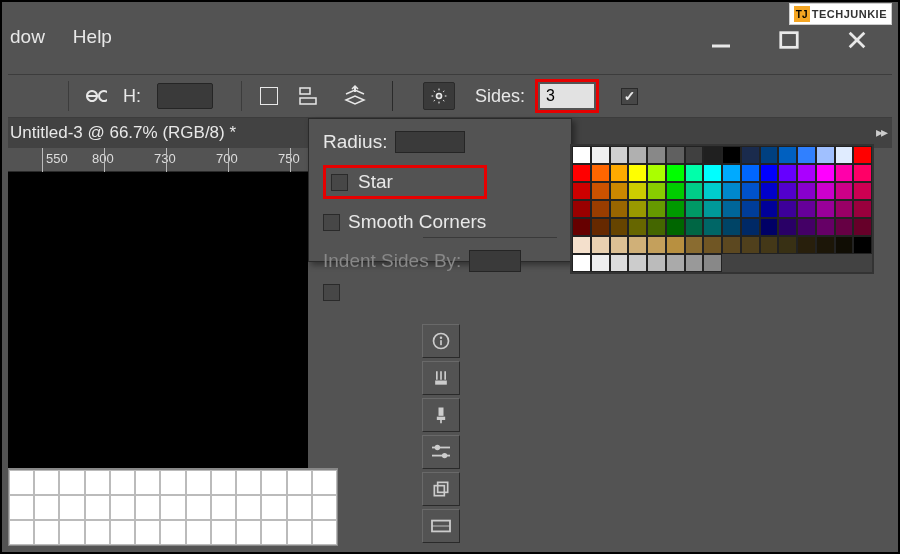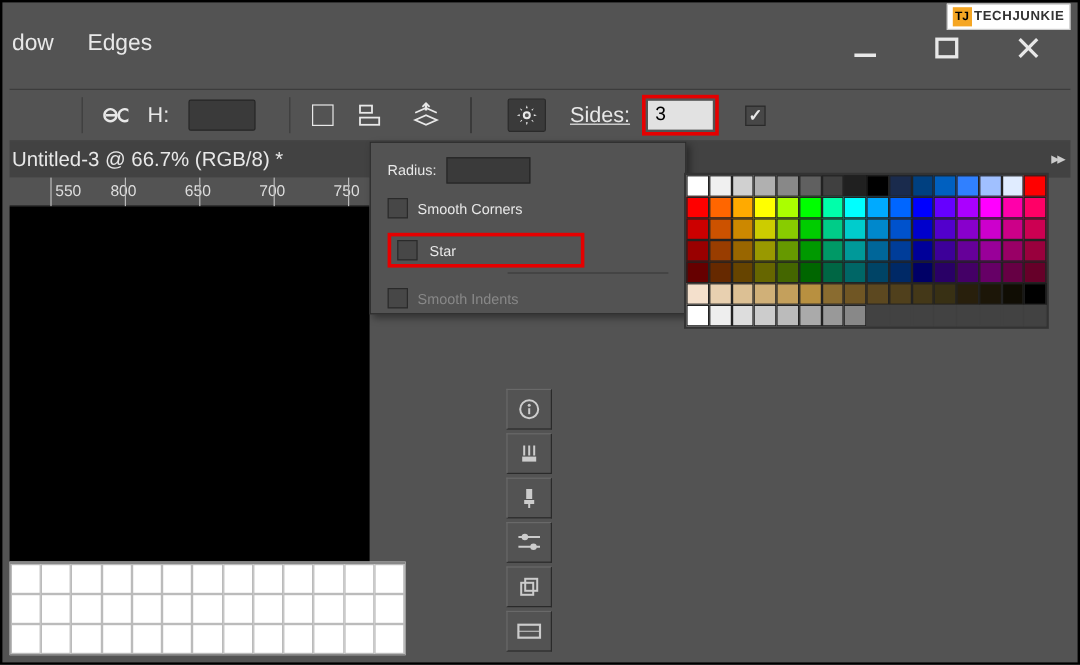--- a/index.html
+++ b/index.html
@@ -24,21 +24,21 @@
   .options-bar { position: absolute; top: 74px; left: 8px; right: 8px; height: 44px; background: #535353; display: flex; align-items: center; gap: 10px; color: #e8e8e8; font-size: 18px; border-top: 1px solid #3c3c3c; border-bottom: 1px solid #3c3c3c; padding-left: 60px; }
   .divider { width: 1px; height: 30px; background: #3c3c3c; }
   .divider-dark { width: 1px; height: 30px; background: #2a2a2a; }
   .link-icon { width: 28px; height: 20px; }
   .label-h { margin: 0 6px; }
   .h-input { width: 56px; height: 26px; background: #3a3a3a; border: 1px solid #252525; border-radius: 2px; }
   .square-icon { width: 18px; height: 18px; border: 1px solid #e8e8e8; margin-left: 8px; }
   .align-icon { margin-left: 10px; }
   .arrange-icon { margin-left: 10px; }
   .gear-btn { margin-left: 20px; width: 32px; height: 28px; background: #3a3a3a; border: 1px solid #2a2a2a; border-radius: 2px; display: flex; align-items: center; justify-content: center; cursor: pointer; }
-  .sides-label { margin-left: 10px; text-decoration: underline; }
+  .sides-label { margin-left: 10px; }
   .sides-input-wrap { border: 3px solid #e60000; padding: 2px; }
   .sides-input { width: 54px; height: 24px; background: #e2e2e2; color: #000; border: none; padding: 0 6px; font-size: 16px; }
   .chk { width: 17px; height: 17px; background: #474747; border: 1px solid #2a2a2a; display: flex; align-items: center; justify-content: center; margin-left: 12px; cursor: pointer; }
   .chk-mark { color: #e8e8e8; font-size: 14px; font-weight: bold; }
   .align-edges-lbl { margin-left: 6px; }
   
   
   .tabbar { position: absolute; top: 118px; left: 8px; right: 8px; height: 30px; background: #424242; color: #e8e8e8; font-size: 17px; display: flex; align-items: center; padding-left: 2px; }
   
   
@@ -47,21 +47,21 @@
   .ruler-num { position: absolute; top: 3px; color: #ddd; font-size: 13px; }
   
   
   .canvas-bg { position: absolute; top: 172px; left: 8px; width: 300px; height: 296px; background: #000; }
   
   
   .white-grid { position: absolute; left: 8px; bottom: 8px; width: 330px; height: 78px; background: #fff; display: grid; grid-template-columns: repeat(13, 1fr); grid-template-rows: repeat(3, 1fr); border: 1px solid #888; border-top: 2px solid #888; }
   .white-grid div { border: 1px solid #bbb; }
   
   
-  .dropdown { position: absolute; top: 118px; left: 308px; width: 264px; height: 144px; background: #535353; border: 1px solid #2a2a2a; box-shadow: 3px 3px 6px rgba(0,0,0,0.4); color: #e8e8e8; font-size: 12px; padding: 12px 14px; }
+  .dropdown { position: absolute; top: 118px; left: 308px; width: 264px; height: 144px; background: #535353; border: 1px solid #2a2a2a; box-shadow: 3px 3px 6px rgba(0,0,0,0.4); color: #e8e8e8; font-size: 19px; padding: 12px 14px; }
   .dd-row { display: flex; align-items: center; margin-bottom: 12px; gap: 8px; }
   .dd-label-dim { color: #888; }
   .dd-input { width: 70px; height: 22px; background: #3a3a3a; border: 1px solid #252525; }
   .dd-chk { width: 17px; height: 17px; background: #474747; border: 1px solid #2a2a2a; cursor: pointer; }
   .star-row { border: 3px solid #e60000; padding: 3px 5px; margin-right: 70px; gap:10px; }
   .dd-hr { height: 1px; background: #3a3a3a; flex: 1; margin-left: 8px; }
   
   
   .vtoolbar { position: absolute; top: 324px; left: 422px; width: 38px; display: flex; flex-direction: column; gap: 3px; }
   .vtool-btn { width: 38px; height: 34px; background: #535353; border-top: 1px solid #696969; border-left: 1px solid #696969; border-right: 1px solid #2a2a2a; border-bottom: 1px solid #2a2a2a; display: flex; align-items: center; justify-content: center; cursor: pointer; }
@@ -80,21 +80,21 @@
 
 <div class="window-border"></div>
 
 <div class="logo">
   <span class="logo-icon">TJ</span>
   <span class="logo-text">TECHJUNKIE</span>
 </div>
 
 <div class="menubar">
   <span class="menubar-item">dow</span>
-  <span class="menubar-item">Edges</span>
+  <span class="menubar-item">Help</span>
 </div>
 
 <div class="win-controls">
   <div class="win-btn">
       <svg width="24" height="24" viewBox="0 0 24 24">
         <line x1="3" y1="18" x2="21" y2="18"></line>
       </svg>
     </div>
   <div class="win-btn">
       <svg width="22" height="22" viewBox="0 0 24 24">
@@ -156,21 +156,21 @@
 
 <div class="tabbar">
   <span>Untitled-3 @ 66.7% (RGB/8) *</span>
 </div>
 
 <div class="ruler">
   <div class="ruler-num" style="left:38px;">550</div>
   <div class="ruler-mark" style="left:34px;"></div>
   <div class="ruler-num" style="left:84px;">800</div>
   <div class="ruler-mark" style="left:96px;"></div>
-  <div class="ruler-num" style="left:146px;">650</div>
+  <div class="ruler-num" style="left:146px;">730</div>
   <div class="ruler-mark" style="left:158px;"></div>
   <div class="ruler-num" style="left:208px;">700</div>
   <div class="ruler-mark" style="left:220px;"></div>
   <div class="ruler-num" style="left:270px;">750</div>
   <div class="ruler-mark" style="left:282px;"></div>
 </div>
 
 <div class="canvas-bg"></div>
 
 <div class="white-grid">
@@ -213,34 +213,37 @@
     <div></div>
     <div></div>
     <div></div>
   </div>
 
 <div class="dropdown">
   <div class="dd-row">
     <span>Radius:</span>
     <div class="dd-input"></div>
   </div>
+  <div class="dd-row star-row">
+    <div class="dd-chk"></div>
+    <span>Star</span>
+  </div>
   <div class="dd-row">
     <div class="dd-chk"></div>
     <span>Smooth Corners</span>
   </div>
-  <div class="dd-row star-row">
-    <div class="dd-chk"></div>
-    <span>Star</span>
-  </div>
   <div class="dd-row" style="margin-top:-8px;">
       <div class="dd-hr" style="margin-left:100px;"></div>
     </div>
   <div class="dd-row">
+    <span class="dd-label-dim">Indent Sides By:</span>
+    <div class="dd-input" style="width:52px;"></div>
+  </div>
+  <div class="dd-row">
     <div class="dd-chk"></div>
-    <span class="dd-label-dim">Smooth Indents</span>
   </div>
 </div>
 
 <div class="vtoolbar">
   <div class="vtool-btn">
     <svg width="20" height="20" viewBox="0 0 24 24">
         <circle cx="12" cy="12" r="9" fill="none" stroke="#ccc" stroke-width="2"></circle>
         <circle cx="12" cy="8" r="1.5" fill="#ccc"></circle>
         <rect x="11" y="11" width="2" height="6" fill="#ccc"></rect>
       </svg>

